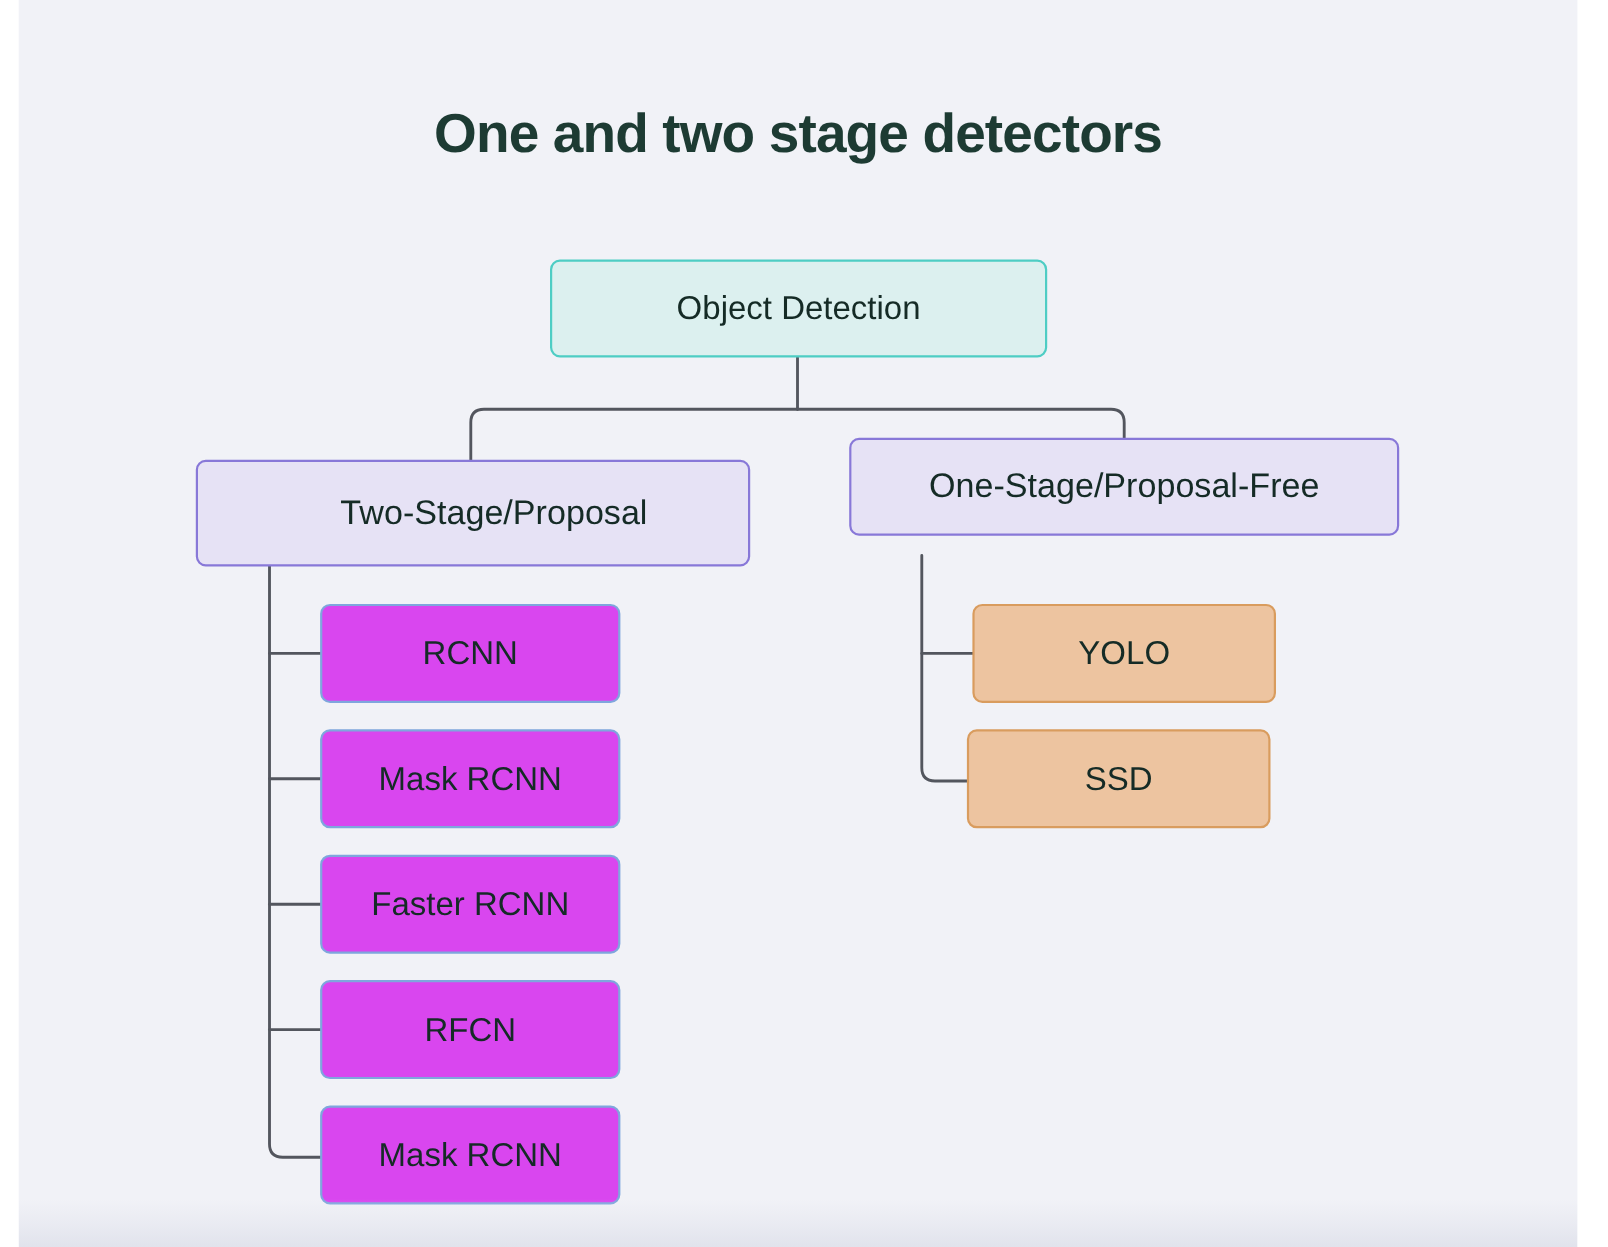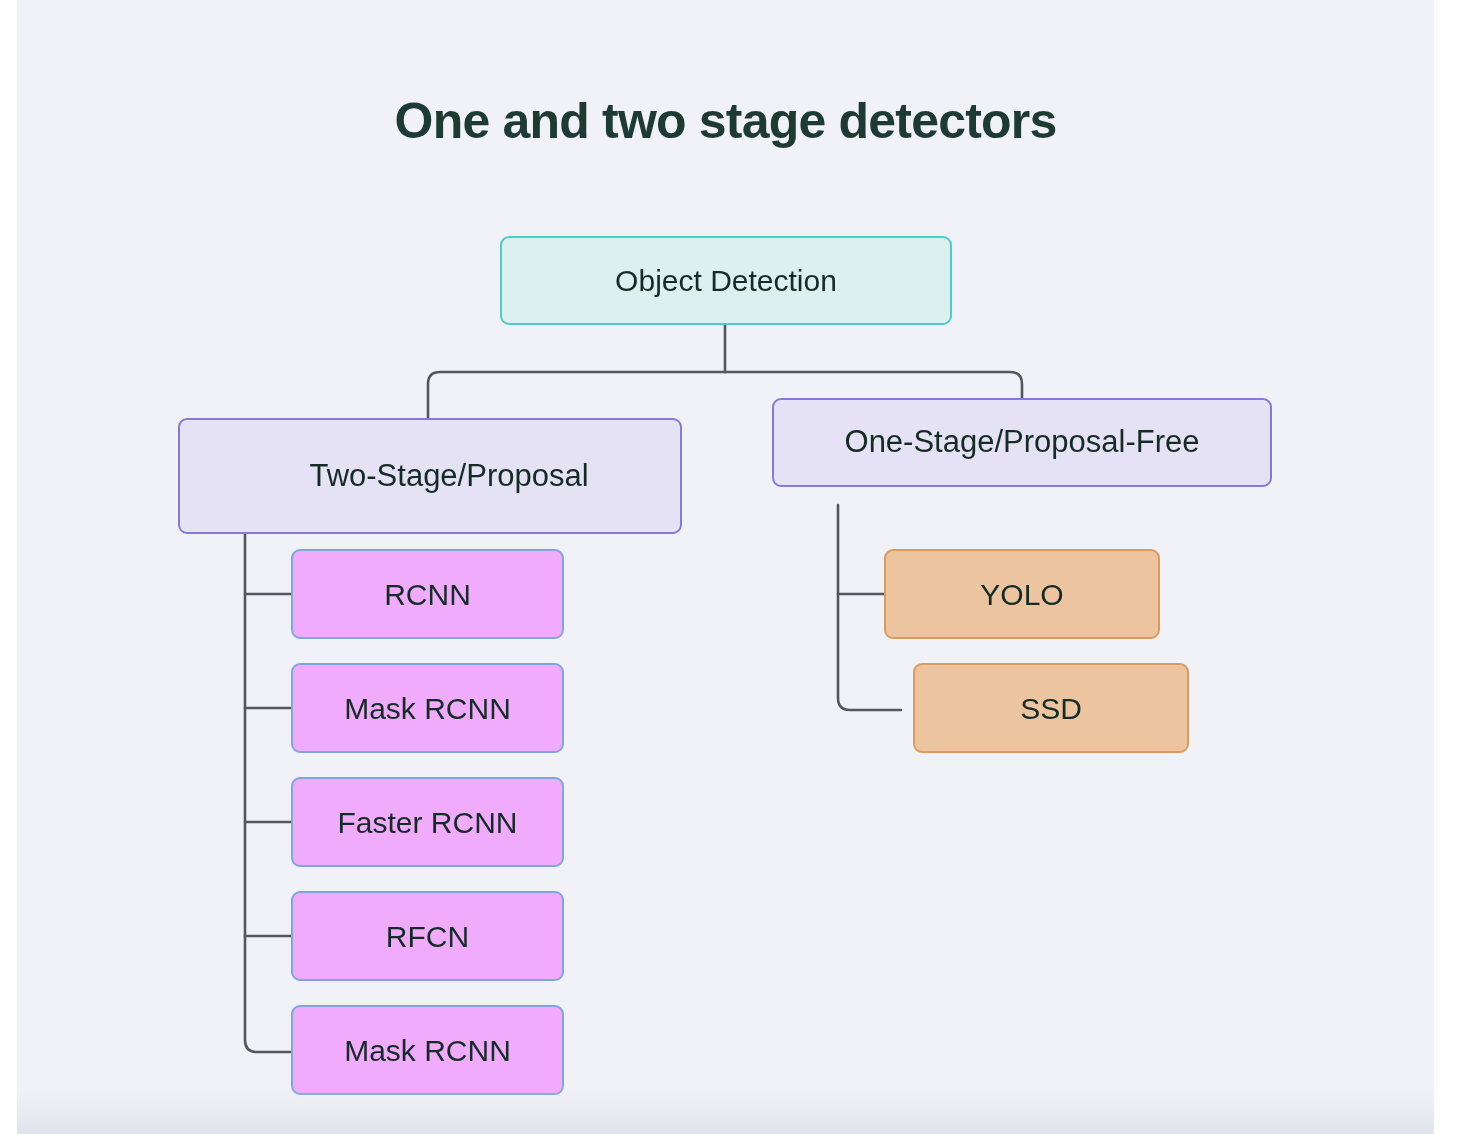--- a/index.html
+++ b/index.html
@@ -85,21 +85,21 @@
     font-size: 30px;
   }
 
   .node-branch {
     background: #e6e2f5;
     border-color: #8878d8;
     font-size: 31px;
   }
 
   .node-leaf-blue {
-    background: #f0abfc;
+    background: #d946ef;
     border-color: #7fa6dd;
     font-size: 30px;
   }
 
   .node-leaf-orange {
     background: #edc4a0;
     border-color: #d99c5e;
     font-size: 30px;
   }
 </style>
@@ -126,21 +126,21 @@
 
       <path d="M 821 505 L 821 698 Q 821 710 833 710 L 884 710"></path>
       <path d="M 821 594 L 884 594"></path>
 
     </svg>
 
     <div class="node node-root" style="left:483px; top:236px; width:452px; height:89px;text-align:right;">
       <span>Object Detection</span>
     </div>
 
-    <div class="node node-branch" style="left:161px; top:418px; width:504px; height:116px;padding-left:38px;">
+    <div class="node node-branch" style="left:161px; top:418px; width:504px; height:97px;padding-left:38px;">
       <span>Two-Stage/Proposal</span>
     </div>
 
     <div class="node node-branch" style="left:755px; top:398px; width:500px; height:89px;">
       <span>One-Stage/Proposal-Free</span>
     </div>
 
     <div class="node node-leaf-blue" style="left:274px; top:549px; width:273px; height:90px;">
       <span>RCNN</span>
     </div>
@@ -158,19 +158,19 @@
     </div>
 
     <div class="node node-leaf-blue" style="left:274px; top:1005px; width:273px; height:90px;">
       <span>Mask RCNN</span>
     </div>
 
     <div class="node node-leaf-orange" style="left:867px; top:549px; width:276px; height:90px;">
       <span>YOLO</span>
     </div>
 
-    <div class="node node-leaf-orange" style="left:896px; top:663px; width:276px; height:90px;">
+    <div class="node node-leaf-orange" style="left:862px; top:663px; width:276px; height:90px;">
       <span>SSD</span>
     </div>
 
     <div id="bottom-fade"></div>
   </div>
 </div>
 
 </body></html>

